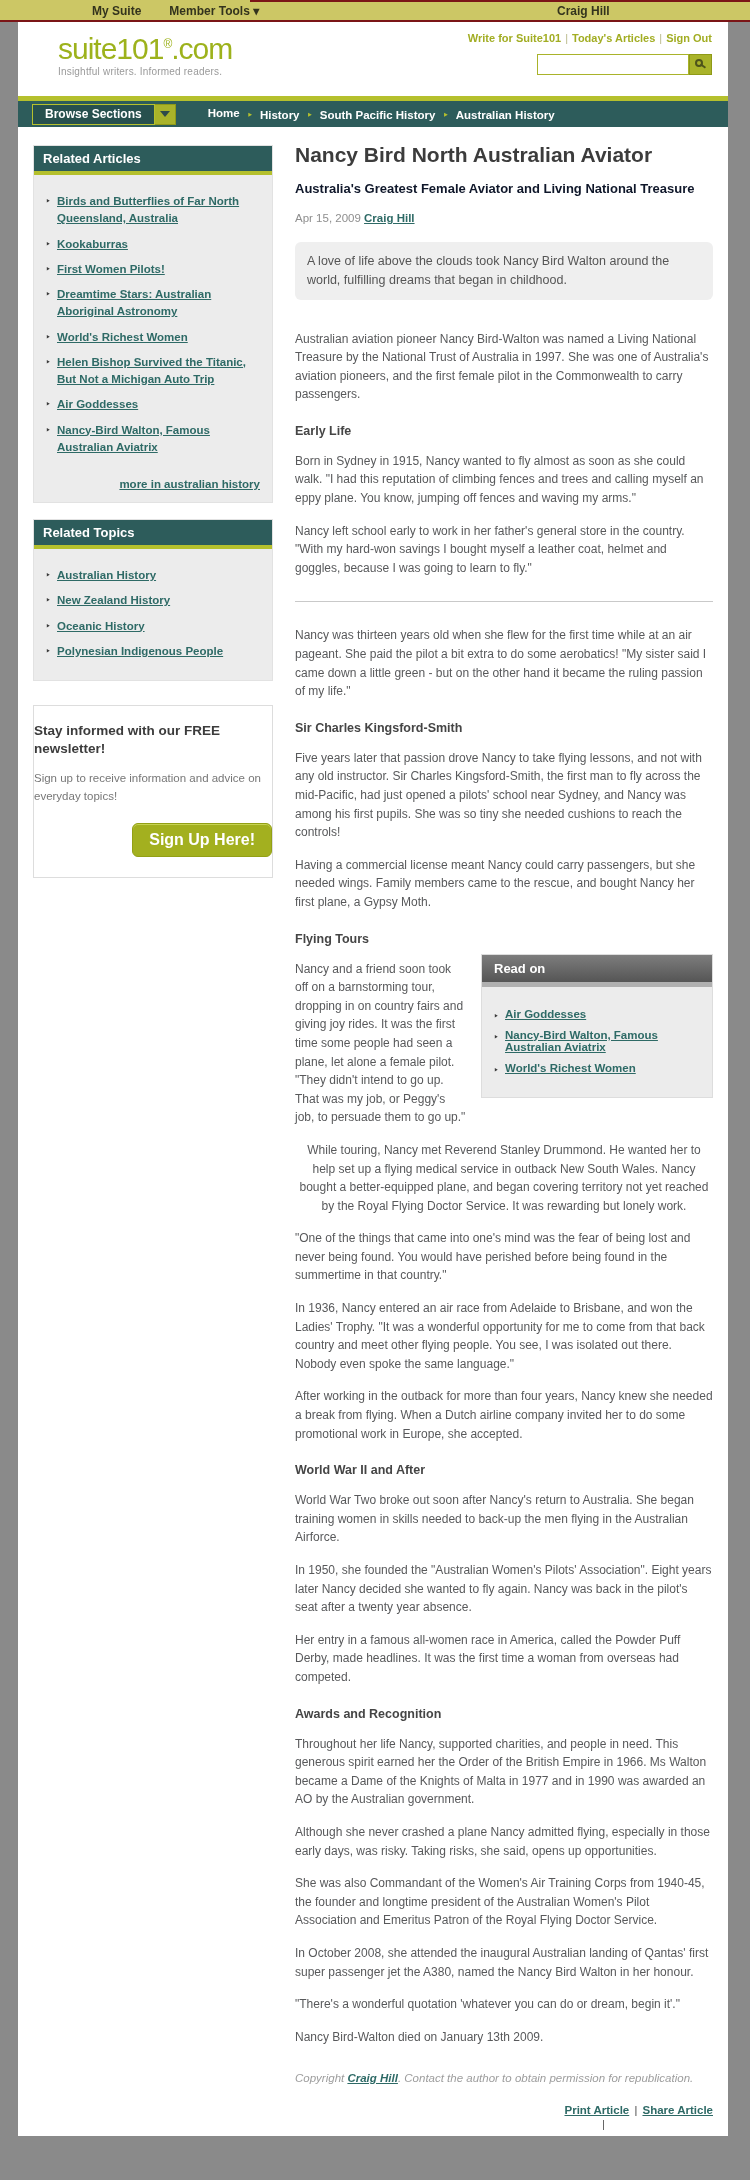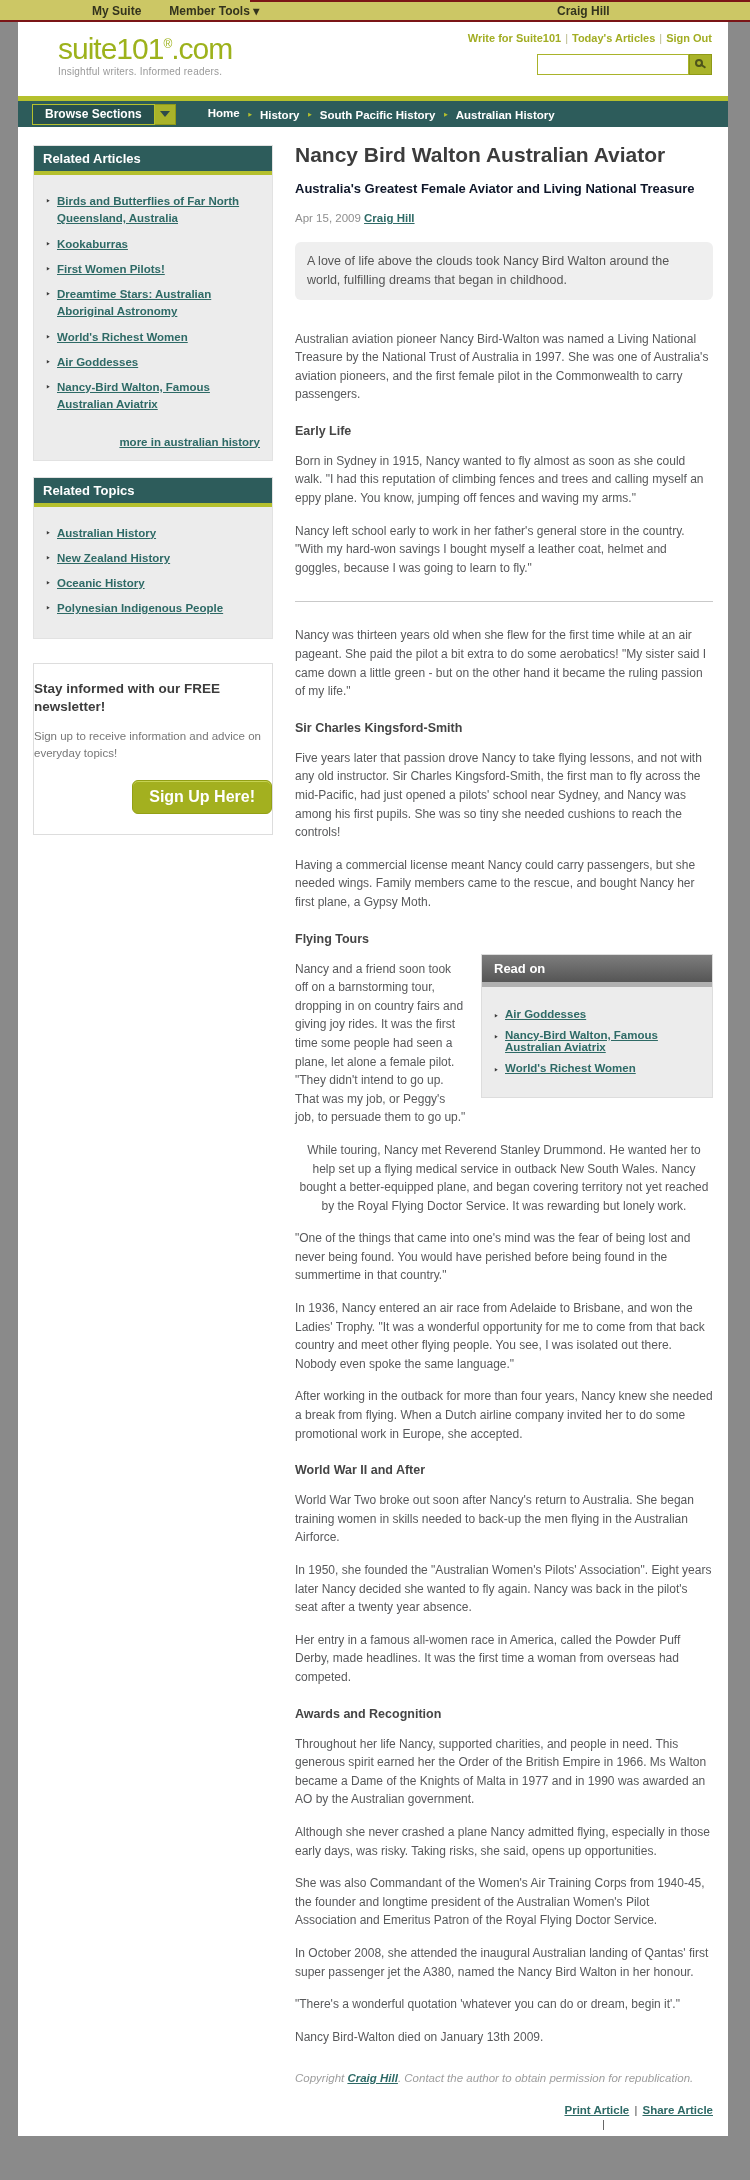--- a/index.html
+++ b/index.html
@@ -156,20 +156,21 @@
 
       <div class="side-box">
         <div class="side-box-header">Related Articles</div>
         <div class="side-box-accent"></div>
         <ul class="side-list">
             <li><a>Birds and Butterflies of Far North Queensland, Australia</a></li>
             <li><a>Kookaburras</a></li>
             <li><a>First Women Pilots!</a></li>
             <li><a>Dreamtime Stars: Australian Aboriginal Astronomy</a></li>
             <li><a>World's Richest Women</a></li>
+            <li><a>Helen Bishop Survived the Titanic, But Not a Michigan Auto Trip</a></li>
             <li><a>Air Goddesses</a></li>
             <li><a>Nancy-Bird Walton, Famous Australian Aviatrix</a></li>
           </ul>
         <a class="more-link">more in australian history</a>
       </div>
 
       <div class="side-box">
         <div class="side-box-header">Related Topics</div>
         <div class="side-box-accent"></div>
         <ul class="side-list">
@@ -182,21 +183,21 @@
 
       <div class="newsletter">
         <p class="newsletter-title">Stay informed with our FREE newsletter!</p>
         <p class="newsletter-body">Sign up to receive information and advice on everyday topics!</p>
         <button class="signup-btn">Sign Up Here!</button>
       </div>
 
     </div>
 
     <div class="main">
-      <h1 class="article-title">Nancy Bird Walton Australian Aviator</h1>
+      <h1 class="article-title">Nancy Bird North Australian Aviator</h1>
       <h2 class="article-subtitle">Australia's Greatest Female Aviator and Living National Treasure</h2>
       <div class="dateline">
         <span>Apr 15, 2009</span>
         <a>Craig Hill</a>
       </div>
 
       <div class="intro-box">A love of life above the clouds took Nancy Bird Walton around the world, fulfilling dreams that began in childhood.</div>
 
       <p class="para">Australian aviation pioneer Nancy Bird-Walton was named a Living National Treasure by the National Trust of Australia in 1997. She was one of Australia's aviation pioneers, and the first female pilot in the Commonwealth to carry passengers.</p>
       <h3 class="h3">Early Life</h3>

